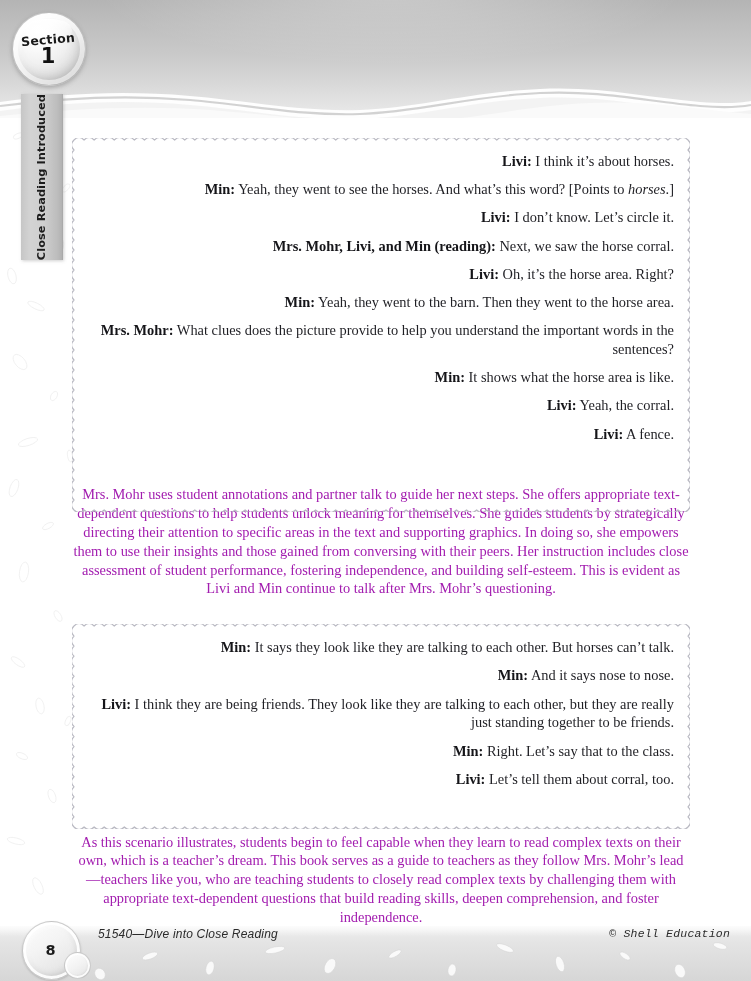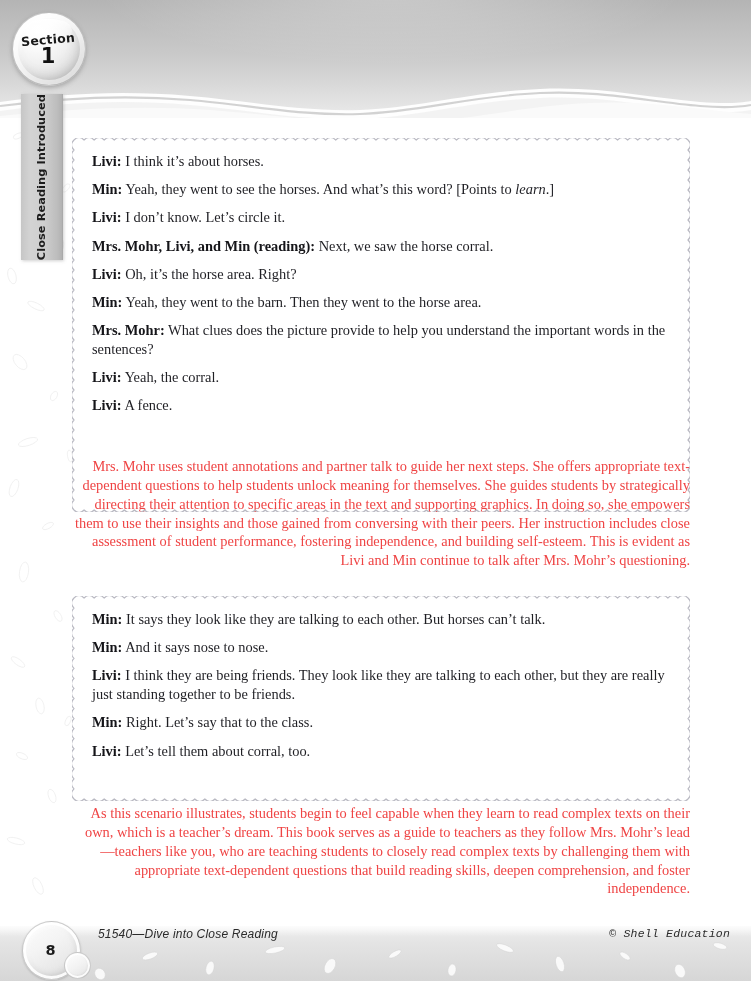--- a/index.html
+++ b/index.html
@@ -150,20 +150,21 @@
   .content{
     position:absolute;left:72px;top:118px;width:618px;
   }
 
   
   .dialog-box{
     position:relative;
     margin:0;
     padding:14px 16px 16px 20px;
     box-sizing:border-box;
+    text-align:right;
   }
   .dialog-box .scallop{
     position:absolute;inset:0;pointer-events:none;
   }
   .dialog-line{
     font-family:"Liberation Serif", serif;
     font-size:14.4px;
     line-height:1.30;
     color:#1f1f24;
     margin:0 0 9.5px 0;
@@ -171,23 +172,23 @@
   }
   .dialog-line:last-child{margin-bottom:0;}
   .spk{font-weight:bold;color:#151519;}
   .ital{font-style:italic;}
 
   
   .body-para{
     font-family:"Liberation Serif", serif;
     font-size:14.4px;
     line-height:1.305;
-    color:#ef4444;
+    color:#a21caf;
     margin:0;
-    text-align:right;
+    text-align:center;
   }
   .gap-a{height:26px;}
   .gap-b{height:26px;}
   .gap-c{height:28px;}
 </style>
 </head>
 <body>
 
 <div id="page">
 
@@ -244,26 +245,27 @@
 
     <div style="height:20px"></div>
 
     <div class="dialog-box" id="box1">
         <svg class="scallop" viewBox="0 0 618 374" preserveAspectRatio="none" width="618" height="374" style="position: absolute; left: 0px; top: 0px;">
           <path d="M 2 2 q 5.032786885245901 -5 10.065573770491802 0 q 5.032786885245901 -5 10.065573770491802 0 q 5.032786885245901 -5 10.065573770491802 0 q 5.032786885245901 -5 10.065573770491802 0 q 5.032786885245901 -5 10.065573770491802 0 q 5.032786885245901 -5 10.065573770491802 0 q 5.032786885245901 -5 10.065573770491802 0 q 5.032786885245901 -5 10.065573770491802 0 q 5.032786885245901 -5 10.065573770491802 0 q 5.032786885245901 -5 10.065573770491802 0 q 5.032786885245901 -5 10.065573770491802 0 q 5.032786885245901 -5 10.065573770491802 0 q 5.032786885245901 -5 10.065573770491802 0 q 5.032786885245901 -5 10.065573770491802 0 q 5.032786885245901 -5 10.065573770491802 0 q 5.032786885245901 -5 10.065573770491802 0 q 5.032786885245901 -5 10.065573770491802 0 q 5.032786885245901 -5 10.065573770491802 0 q 5.032786885245901 -5 10.065573770491802 0 q 5.032786885245901 -5 10.065573770491802 0 q 5.032786885245901 -5 10.065573770491802 0 q 5.032786885245901 -5 10.065573770491802 0 q 5.032786885245901 -5 10.065573770491802 0 q 5.032786885245901 -5 10.065573770491802 0 q 5.032786885245901 -5 10.065573770491802 0 q 5.032786885245901 -5 10.065573770491802 0 q 5.032786885245901 -5 10.065573770491802 0 q 5.032786885245901 -5 10.065573770491802 0 q 5.032786885245901 -5 10.065573770491802 0 q 5.032786885245901 -5 10.065573770491802 0 q 5.032786885245901 -5 10.065573770491802 0 q 5.032786885245901 -5 10.065573770491802 0 q 5.032786885245901 -5 10.065573770491802 0 q 5.032786885245901 -5 10.065573770491802 0 q 5.032786885245901 -5 10.065573770491802 0 q 5.032786885245901 -5 10.065573770491802 0 q 5.032786885245901 -5 10.065573770491802 0 q 5.032786885245901 -5 10.065573770491802 0 q 5.032786885245901 -5 10.065573770491802 0 q 5.032786885245901 -5 10.065573770491802 0 q 5.032786885245901 -5 10.065573770491802 0 q 5.032786885245901 -5 10.065573770491802 0 q 5.032786885245901 -5 10.065573770491802 0 q 5.032786885245901 -5 10.065573770491802 0 q 5.032786885245901 -5 10.065573770491802 0 q 5.032786885245901 -5 10.065573770491802 0 q 5.032786885245901 -5 10.065573770491802 0 q 5.032786885245901 -5 10.065573770491802 0 q 5.032786885245901 -5 10.065573770491802 0 q 5.032786885245901 -5 10.065573770491802 0 q 5.032786885245901 -5 10.065573770491802 0 q 5.032786885245901 -5 10.065573770491802 0 q 5.032786885245901 -5 10.065573770491802 0 q 5.032786885245901 -5 10.065573770491802 0 q 5.032786885245901 -5 10.065573770491802 0 q 5.032786885245901 -5 10.065573770491802 0 q 5.032786885245901 -5 10.065573770491802 0 q 5.032786885245901 -5 10.065573770491802 0 q 5.032786885245901 -5 10.065573770491802 0 q 5.032786885245901 -5 10.065573770491802 0 q 5.032786885245901 -5 10.065573770491802 0 q 5 5 0 10 q 5 5 0 10 q 5 5 0 10 q 5 5 0 10 q 5 5 0 10 q 5 5 0 10 q 5 5 0 10 q 5 5 0 10 q 5 5 0 10 q 5 5 0 10 q 5 5 0 10 q 5 5 0 10 q 5 5 0 10 q 5 5 0 10 q 5 5 0 10 q 5 5 0 10 q 5 5 0 10 q 5 5 0 10 q 5 5 0 10 q 5 5 0 10 q 5 5 0 10 q 5 5 0 10 q 5 5 0 10 q 5 5 0 10 q 5 5 0 10 q 5 5 0 10 q 5 5 0 10 q 5 5 0 10 q 5 5 0 10 q 5 5 0 10 q 5 5 0 10 q 5 5 0 10 q 5 5 0 10 q 5 5 0 10 q 5 5 0 10 q 5 5 0 10 q 5 5 0 10 q -5.032786885245901 5 -10.065573770491802 0 q -5.032786885245901 5 -10.065573770491802 0 q -5.032786885245901 5 -10.065573770491802 0 q -5.032786885245901 5 -10.065573770491802 0 q -5.032786885245901 5 -10.065573770491802 0 q -5.032786885245901 5 -10.065573770491802 0 q -5.032786885245901 5 -10.065573770491802 0 q -5.032786885245901 5 -10.065573770491802 0 q -5.032786885245901 5 -10.065573770491802 0 q -5.032786885245901 5 -10.065573770491802 0 q -5.032786885245901 5 -10.065573770491802 0 q -5.032786885245901 5 -10.065573770491802 0 q -5.032786885245901 5 -10.065573770491802 0 q -5.032786885245901 5 -10.065573770491802 0 q -5.032786885245901 5 -10.065573770491802 0 q -5.032786885245901 5 -10.065573770491802 0 q -5.032786885245901 5 -10.065573770491802 0 q -5.032786885245901 5 -10.065573770491802 0 q -5.032786885245901 5 -10.065573770491802 0 q -5.032786885245901 5 -10.065573770491802 0 q -5.032786885245901 5 -10.065573770491802 0 q -5.032786885245901 5 -10.065573770491802 0 q -5.032786885245901 5 -10.065573770491802 0 q -5.032786885245901 5 -10.065573770491802 0 q -5.032786885245901 5 -10.065573770491802 0 q -5.032786885245901 5 -10.065573770491802 0 q -5.032786885245901 5 -10.065573770491802 0 q -5.032786885245901 5 -10.065573770491802 0 q -5.032786885245901 5 -10.065573770491802 0 q -5.032786885245901 5 -10.065573770491802 0 q -5.032786885245901 5 -10.065573770491802 0 q -5.032786885245901 5 -10.065573770491802 0 q -5.032786885245901 5 -10.065573770491802 0 q -5.032786885245901 5 -10.065573770491802 0 q -5.032786885245901 5 -10.065573770491802 0 q -5.032786885245901 5 -10.065573770491802 0 q -5.032786885245901 5 -10.065573770491802 0 q -5.032786885245901 5 -10.065573770491802 0 q -5.032786885245901 5 -10.065573770491802 0 q -5.032786885245901 5 -10.065573770491802 0 q -5.032786885245901 5 -10.065573770491802 0 q -5.032786885245901 5 -10.065573770491802 0 q -5.032786885245901 5 -10.065573770491802 0 q -5.032786885245901 5 -10.065573770491802 0 q -5.032786885245901 5 -10.065573770491802 0 q -5.032786885245901 5 -10.065573770491802 0 q -5.032786885245901 5 -10.065573770491802 0 q -5.032786885245901 5 -10.065573770491802 0 q -5.032786885245901 5 -10.065573770491802 0 q -5.032786885245901 5 -10.065573770491802 0 q -5.032786885245901 5 -10.065573770491802 0 q -5.032786885245901 5 -10.065573770491802 0 q -5.032786885245901 5 -10.065573770491802 0 q -5.032786885245901 5 -10.065573770491802 0 q -5.032786885245901 5 -10.065573770491802 0 q -5.032786885245901 5 -10.065573770491802 0 q -5.032786885245901 5 -10.065573770491802 0 q -5.032786885245901 5 -10.065573770491802 0 q -5.032786885245901 5 -10.065573770491802 0 q -5.032786885245901 5 -10.065573770491802 0 q -5.032786885245901 5 -10.065573770491802 0 q -5 -5 0 -10 q -5 -5 0 -10 q -5 -5 0 -10 q -5 -5 0 -10 q -5 -5 0 -10 q -5 -5 0 -10 q -5 -5 0 -10 q -5 -5 0 -10 q -5 -5 0 -10 q -5 -5 0 -10 q -5 -5 0 -10 q -5 -5 0 -10 q -5 -5 0 -10 q -5 -5 0 -10 q -5 -5 0 -10 q -5 -5 0 -10 q -5 -5 0 -10 q -5 -5 0 -10 q -5 -5 0 -10 q -5 -5 0 -10 q -5 -5 0 -10 q -5 -5 0 -10 q -5 -5 0 -10 q -5 -5 0 -10 q -5 -5 0 -10 q -5 -5 0 -10 q -5 -5 0 -10 q -5 -5 0 -10 q -5 -5 0 -10 q -5 -5 0 -10 q -5 -5 0 -10 q -5 -5 0 -10 q -5 -5 0 -10 q -5 -5 0 -10 q -5 -5 0 -10 q -5 -5 0 -10 q -5 -5 0 -10 Z" fill="none" stroke="#b9b9c2" stroke-width="1.1"></path>
         </svg>
 
       <div id="box1-lines">
           <p class="dialog-line"><span class="spk">Livi:</span><span> I think it’s about horses.</span></p>
-          <p class="dialog-line"><span class="spk">Min:</span><span> Yeah, they went to see the horses. And what’s this word? [Points to </span><span class="ital">learn</span><span>.]</span></p>
+          <p class="dialog-line"><span class="spk">Min:</span><span> Yeah, they went to see the horses. And what’s this word? [Points to </span><span class="ital">horses</span><span>.]</span></p>
           <p class="dialog-line"><span class="spk">Livi:</span><span> I don’t know. Let’s circle it.</span></p>
           <p class="dialog-line"><span class="spk">Mrs. Mohr, Livi, and Min (reading):</span><span> Next, we saw the horse corral.</span></p>
           <p class="dialog-line"><span class="spk">Livi:</span><span> Oh, it’s the horse area. Right?</span></p>
           <p class="dialog-line"><span class="spk">Min:</span><span> Yeah, they went to the barn. Then they went to the horse area.</span></p>
           <p class="dialog-line"><span class="spk">Mrs. Mohr:</span><span> What clues does the picture provide to help you understand the important words in the sentences?</span></p>
+          <p class="dialog-line"><span class="spk">Min:</span><span> It shows what the horse area is like.</span></p>
           <p class="dialog-line"><span class="spk">Livi:</span><span> Yeah, the corral.</span></p>
           <p class="dialog-line"><span class="spk">Livi:</span><span> A fence.</span></p>
         </div>
     </div>
 
     <div class="gap-a"></div>
 
     <p class="body-para">Mrs. Mohr uses student annotations and partner talk to guide her next steps. She offers appropriate text-dependent questions to help students unlock meaning for themselves. She guides students by strategically directing their attention to specific areas in the text and supporting graphics. In doing so, she empowers them to use their insights and those gained from conversing with their peers. Her instruction includes close assessment of student performance, fostering independence, and building self-esteem. This is evident as Livi and Min continue to talk after Mrs. Mohr’s questioning.</p>
 
     <div class="gap-b"></div>

